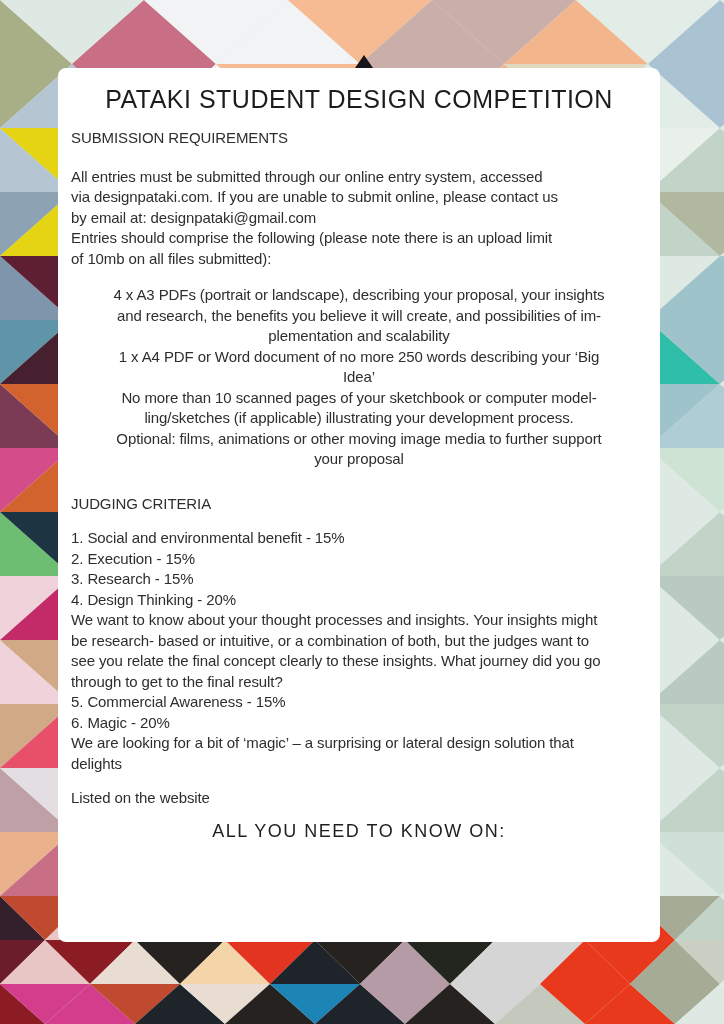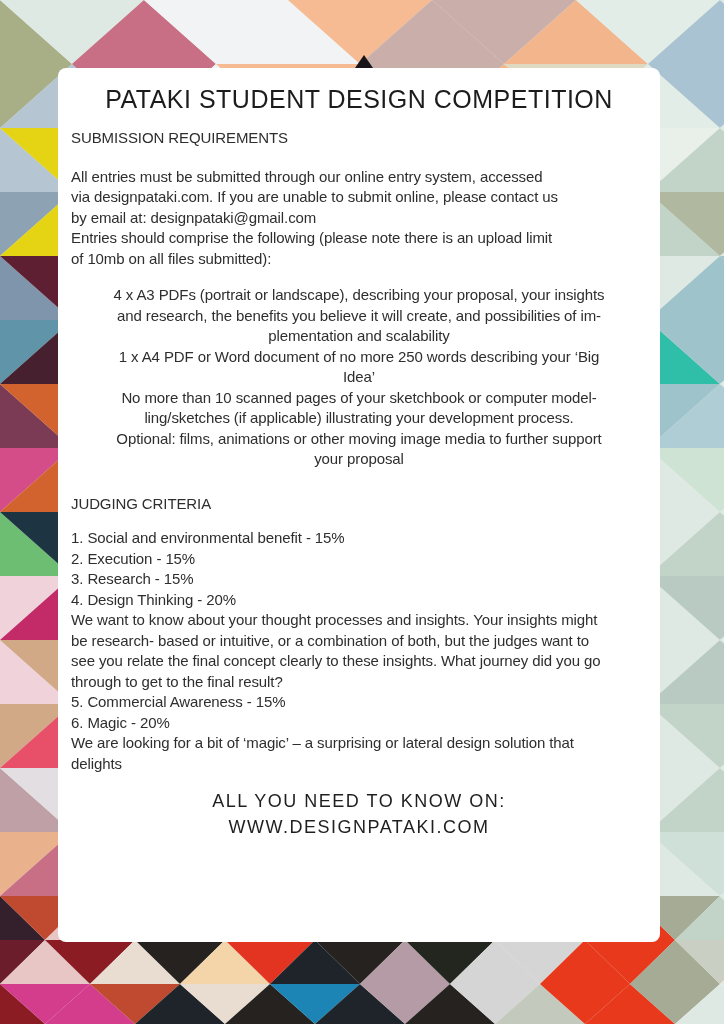--- a/index.html
+++ b/index.html
@@ -321,18 +321,18 @@
 4. Design Thinking - 20%
 We want to know about your thought processes and insights. Your insights might
 be research- based or intuitive, or a combination of both, but the judges want to
 see you relate the final concept clearly to these insights. What journey did you go
 through to get to the final result?
 5. Commercial Awareness - 15%
 6. Magic - 20%
 We are looking for a bit of ‘magic’ – a surprising or lateral design solution that
 delights</p>
 
+    <p class="p sec-6">Listed on the website</p>
 
     <div class="tagline">ALL YOU NEED TO KNOW ON:</div>
-    <div class="tagline" style="margin-top:0;">WWW.DESIGNPATAKI.COM</div>
 
   </div>
 </div>
 
 </body></html>

